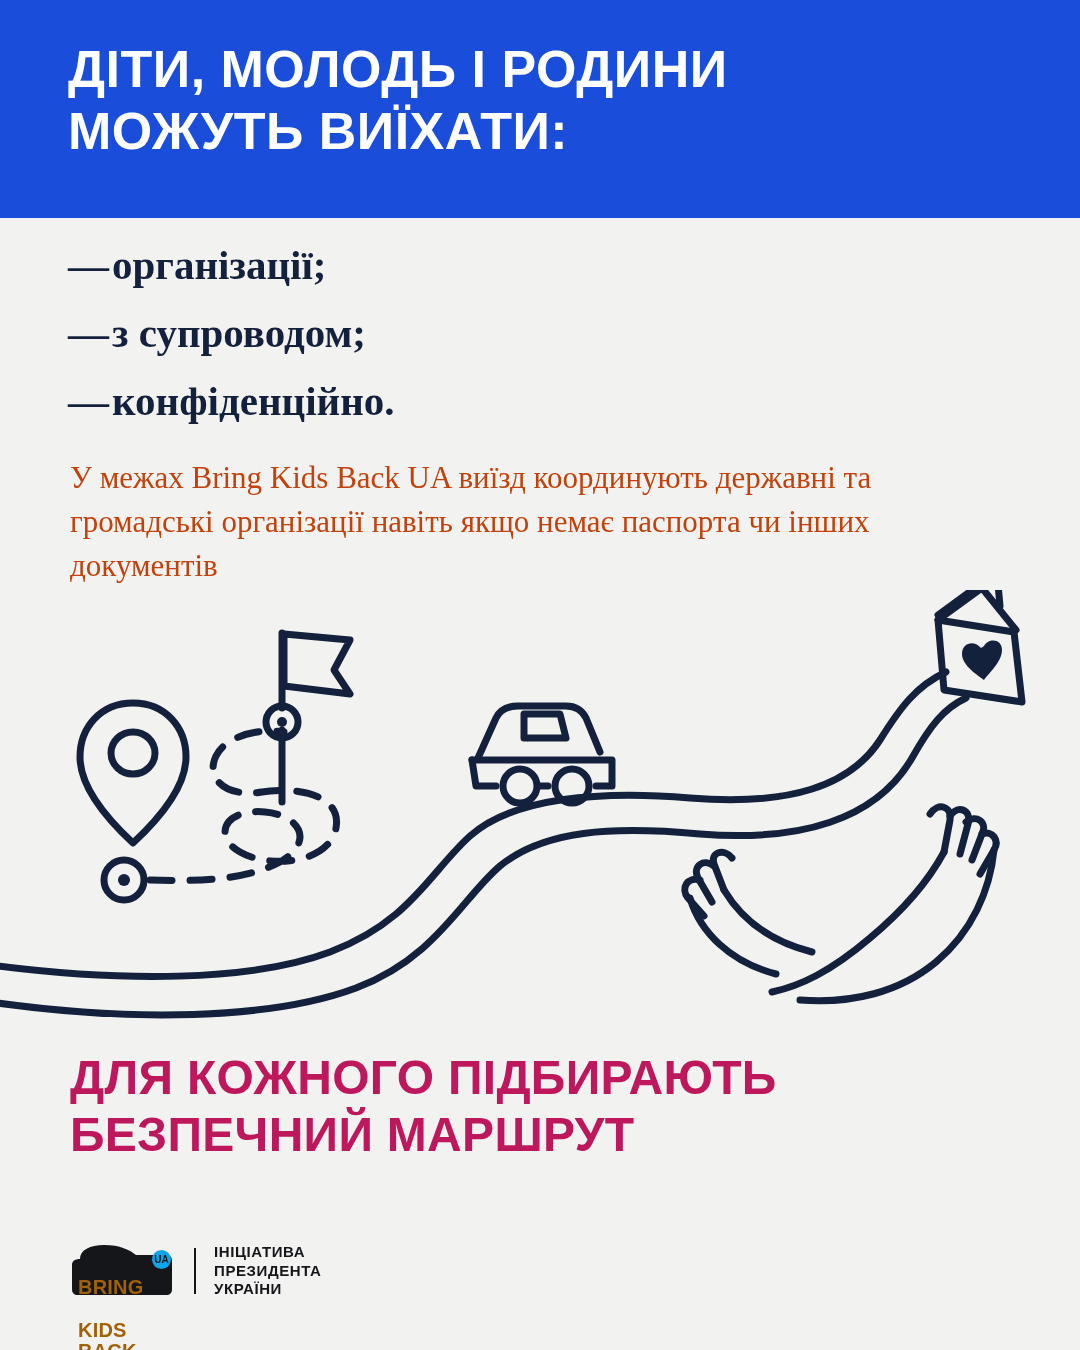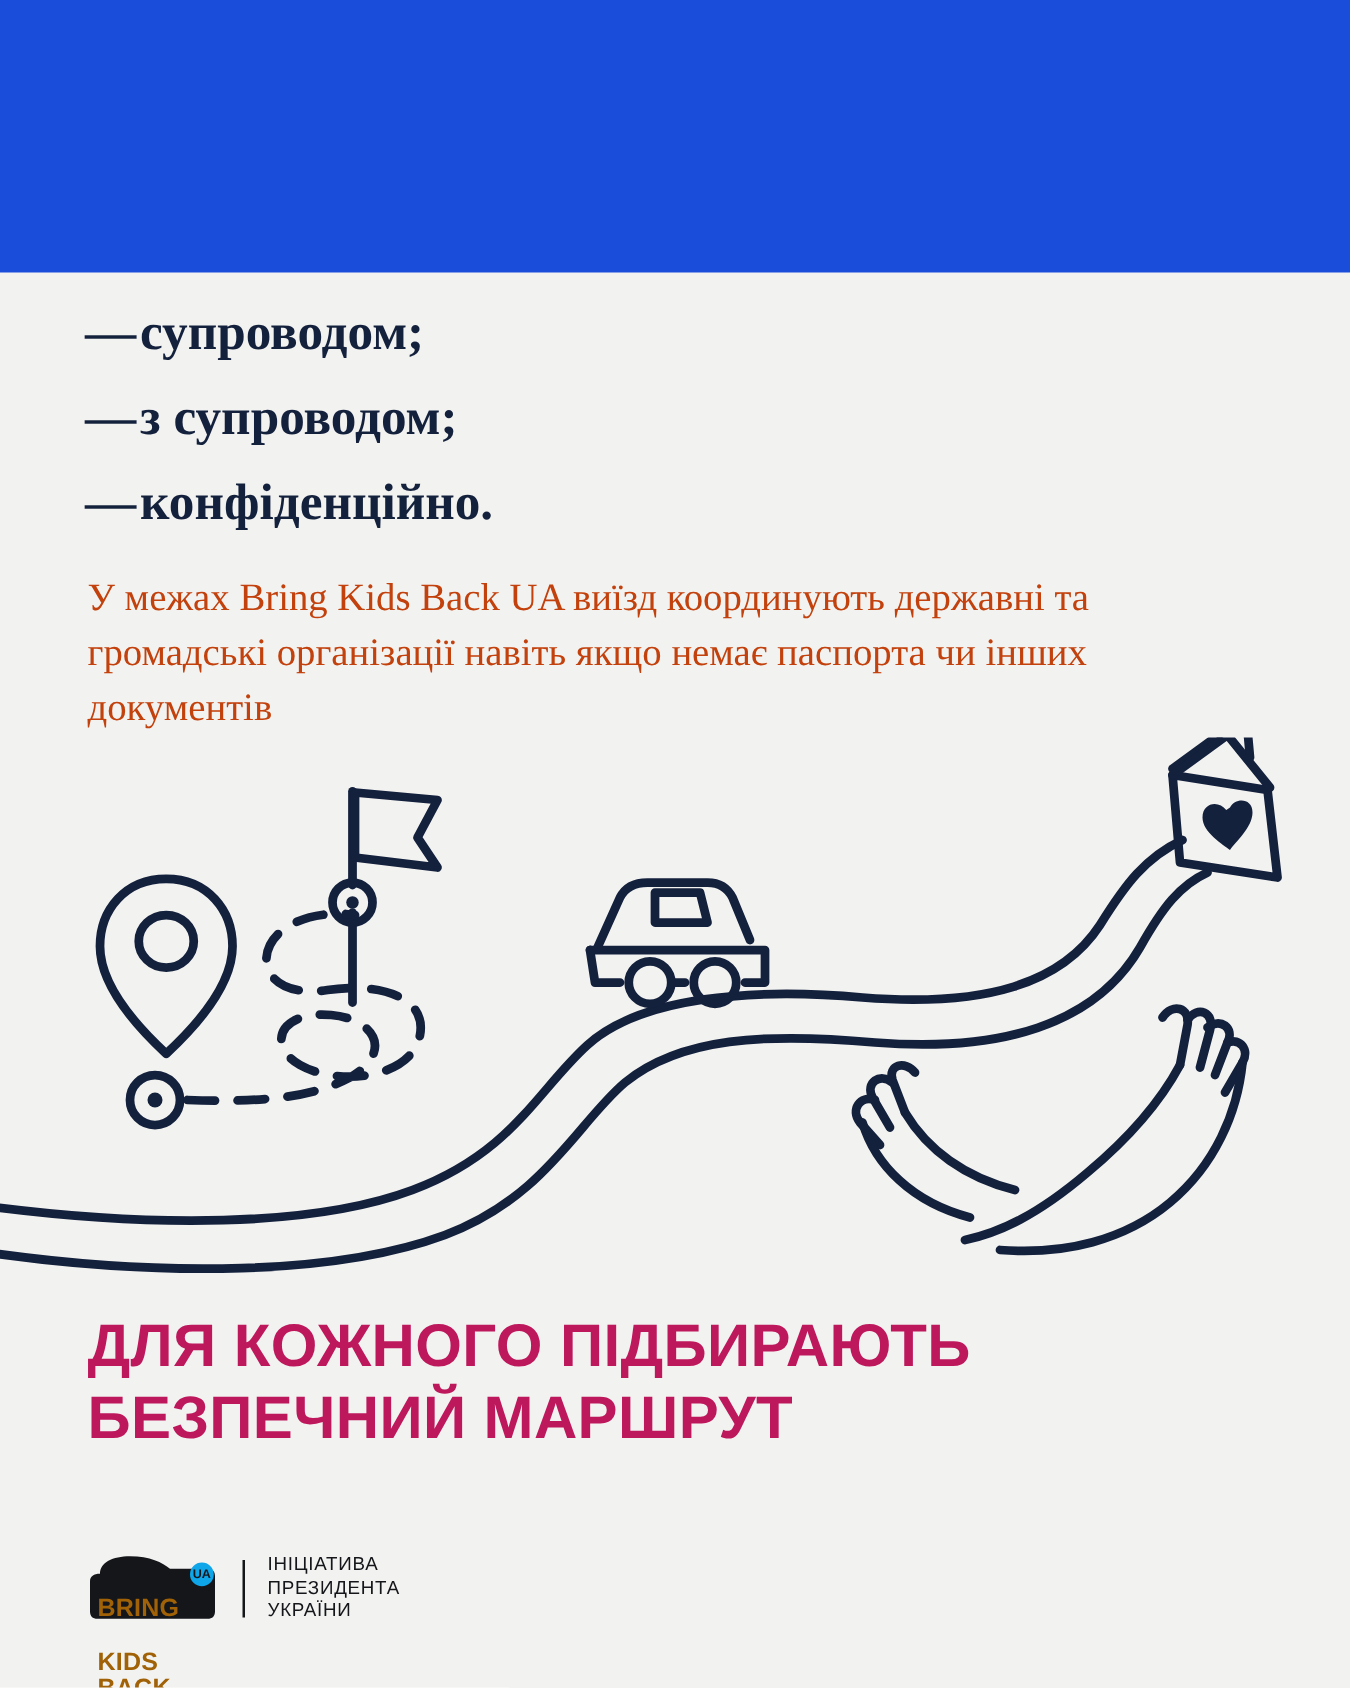--- a/index.html
+++ b/index.html
@@ -152,39 +152,41 @@
   }
   .footer-divider {
     width: 2px;
     height: 46px;
     background: #14161a;
     margin: 0 18px 0 20px;
   }
   .footer-tagline {
     color: #14161a;
     font-family: "Liberation Sans", sans-serif;
-    font-weight: normal;
+    font-weight: bold;
     font-size: 15px;
     line-height: 1.26;
     letter-spacing: 0.6px;
     text-transform: uppercase;
     white-space: pre-line;
   }
 </style>
 </head>
 <body>
 
 <div class="poster">
 
   <div class="header-band"></div>
+  <div class="header-title">ДІТИ, МОЛОДЬ І РОДИНИ
+МОЖУТЬ ВИЇХАТИ:</div>
 
   <div class="bullets">
     <div class="bullet-row">
       <span class="bullet-dash">—</span>
-      <span>супроводом;</span>
+      <span>організації;</span>
     </div>
     <div class="bullet-row">
       <span class="bullet-dash">—</span>
       <span>з супроводом;</span>
     </div>
     <div class="bullet-row">
       <span class="bullet-dash">—</span>
       <span>конфіденційно.</span>
     </div>
   </div>

